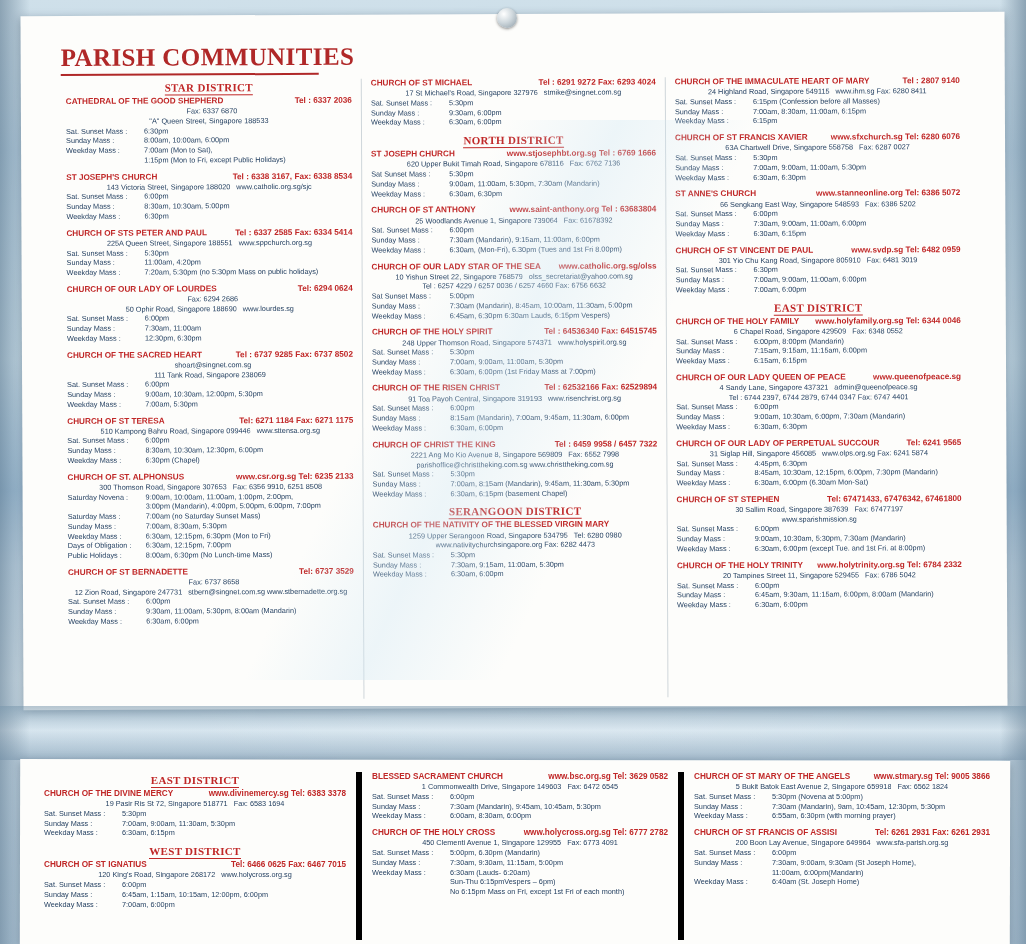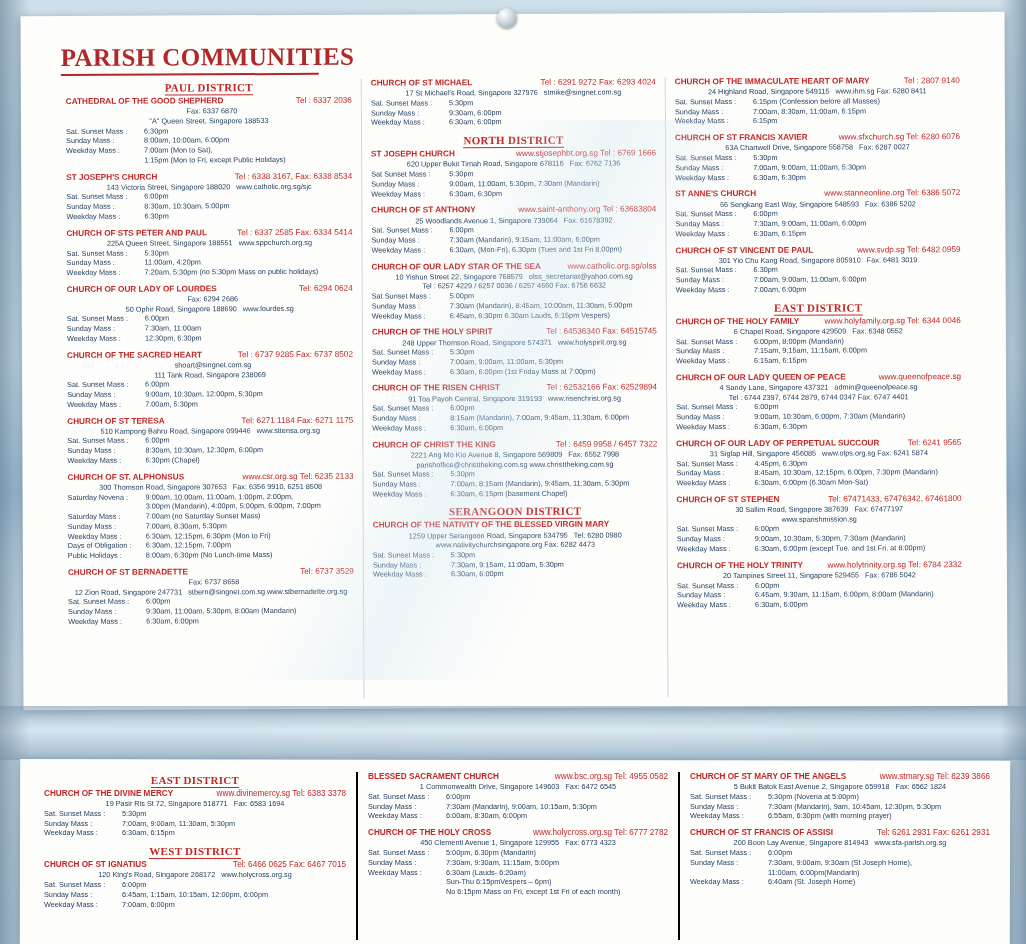--- a/index.html
+++ b/index.html
@@ -59,38 +59,38 @@
     font-family:"Liberation Serif", serif;
     letter-spacing:.3px;margin:2px 0 3px;
   }
   .district .u{border-bottom:1.5px solid #c02828;padding-bottom:1px;}
   .entry{margin-bottom:7px;}
   .ename{
     color:#c02828;font-weight:bold;font-size:8.2px;
     font-family:"Liberation Sans", sans-serif;
     line-height:1.25;
   }
-  .ename .rt{float:right;font-weight:normal;}
+  .ename .rt{float:right;font-weight:bold;}
   .row{
     color:#1d3a5c;font-size:7.3px;line-height:1.32;
     display:flex;justify-content:center;gap:6px;
   }
   .row .l{white-space:nowrap;overflow:hidden;}
   .row .r{white-space:nowrap;color:#1d3a5c;}
   .row.w .l{white-space:normal;}
   .mass{
     color:#1d3a5c;font-size:7.3px;line-height:1.34;display:flex;
   }
   .mass .lbl{width:78px;flex:0 0 78px;}
   .mass .val{flex:1;}
   .bottom-cols{
     position:absolute;left:34px;top:772px;width:966px;height:168px;display:flex;
   }
   .bcol{width:322px;padding:0 10px;box-sizing:border-box;}
-  .bcol + .bcol{border-left:2px solid #000000;}
+  .bcol + .bcol{border-left:6px solid #000000;}
   .fold{
     position:absolute;left:0;right:0;top:706px;height:54px;
     background:linear-gradient(180deg, rgba(120,150,172,.55), rgba(255,255,255,.12) 45%, rgba(110,140,165,.45));
   }
   .shadow-left{
     position:absolute;left:0;top:0;width:30px;height:944px;
     background:linear-gradient(90deg, rgba(60,90,115,.45), rgba(60,90,115,0));
   }
   .shadow-right{
     position:absolute;right:0;top:0;width:26px;height:944px;
@@ -107,21 +107,21 @@
 
 <div class="bg"></div>
 <div class="shadow-left"></div>
 <div class="shadow-right"></div>
 
 <div class="sheet sheet-top">
   <div class="page-title">PARISH COMMUNITIES</div>
   <div class="title-rule"></div>
   <div class="cols" id="top-cols">
       <div class="col">
-        <div class="district"><span class="u">PAUL DISTRICT</span></div>
+        <div class="district"><span class="u">STAR DISTRICT</span></div>
         <div class="entry">
           <div class="ename">CATHEDRAL OF THE GOOD SHEPHERD<span class="rt">Tel : 6337 2036</span></div>
           <div class="row">
             <span class="l"></span>
             <span class="r">Fax: 6337 6870</span>
           </div>
           <div class="row">
             <span class="l">"A" Queen Street, Singapore 188533</span>
           </div>
           <div class="mass">
@@ -691,43 +691,43 @@
           <span class="val">6:45am, 1:15am, 10:15am, 12:00pm, 6:00pm</span>
         </div>
         <div class="mass">
           <span class="lbl">Weekday Mass  :</span>
           <span class="val">7:00am, 6:00pm</span>
         </div>
       </div>
     </div>
     <div class="bcol">
       <div class="entry">
-        <div class="ename">BLESSED SACRAMENT CHURCH<span class="rt">www.bsc.org.sg  Tel: 4955 0582</span></div>
+        <div class="ename">BLESSED SACRAMENT CHURCH<span class="rt">www.bsc.org.sg  Tel: 3629 0582</span></div>
         <div class="row">
           <span class="l">1 Commonwealth Drive, Singapore 149603</span>
           <span class="r">Fax: 6472 6545</span>
         </div>
         <div class="mass">
           <span class="lbl">Sat. Sunset Mass  :</span>
           <span class="val">6:00pm</span>
         </div>
         <div class="mass">
           <span class="lbl">Sunday Mass  :</span>
-          <span class="val">7:30am (Mandarin), 9:00am, 10:15am, 5:30pm</span>
+          <span class="val">7:30am (Mandarin), 9:45am, 10:45am, 5:30pm</span>
         </div>
         <div class="mass">
           <span class="lbl">Weekday Mass  :</span>
           <span class="val">6:00am, 8:30am, 6:00pm</span>
         </div>
       </div>
       <div class="entry">
         <div class="ename">CHURCH OF THE HOLY CROSS<span class="rt">www.holycross.org.sg  Tel: 6777 2782</span></div>
         <div class="row">
           <span class="l">450 Clementi Avenue 1, Singapore 129955</span>
-          <span class="r">Fax: 6773 4323</span>
+          <span class="r">Fax: 6773 4091</span>
         </div>
         <div class="mass">
           <span class="lbl">Sat. Sunset Mass  :</span>
           <span class="val">5:00pm, 6.30pm (Mandarin)</span>
         </div>
         <div class="mass">
           <span class="lbl">Sunday Mass  :</span>
           <span class="val">7:30am, 9:30am, 11:15am, 5:00pm</span>
         </div>
         <div class="mass">
@@ -739,42 +739,42 @@
           <span class="val">Sun-Thu 6:15pmVespers – 6pm)</span>
         </div>
         <div class="mass">
           <span class="lbl"></span>
           <span class="val">No 6:15pm Mass on Fri, except 1st Fri of each month)</span>
         </div>
       </div>
     </div>
     <div class="bcol">
       <div class="entry">
-        <div class="ename">CHURCH OF ST MARY OF THE ANGELS<span class="rt">www.stmary.sg Tel: 8239 3866</span></div>
+        <div class="ename">CHURCH OF ST MARY OF THE ANGELS<span class="rt">www.stmary.sg Tel: 9005 3866</span></div>
         <div class="row">
           <span class="l">5 Bukit Batok East Avenue 2, Singapore 659918</span>
           <span class="r">Fax: 6562 1824</span>
         </div>
         <div class="mass">
           <span class="lbl">Sat. Sunset Mass  :</span>
           <span class="val">5:30pm (Novena at 5:00pm)</span>
         </div>
         <div class="mass">
           <span class="lbl">Sunday Mass  :</span>
           <span class="val">7:30am (Mandarin), 9am, 10:45am, 12:30pm, 5:30pm</span>
         </div>
         <div class="mass">
           <span class="lbl">Weekday Mass  :</span>
           <span class="val">6:55am, 6:30pm (with morning prayer)</span>
         </div>
       </div>
       <div class="entry">
         <div class="ename">CHURCH OF ST FRANCIS OF ASSISI<span class="rt">Tel: 6261 2931  Fax: 6261 2931</span></div>
         <div class="row">
-          <span class="l">200 Boon Lay Avenue, Singapore 814943</span>
+          <span class="l">200 Boon Lay Avenue, Singapore 649964</span>
           <span class="r">www.sfa-parish.org.sg</span>
         </div>
         <div class="mass">
           <span class="lbl">Sat. Sunset Mass  :</span>
           <span class="val">6:00pm</span>
         </div>
         <div class="mass">
           <span class="lbl">Sunday Mass  :</span>
           <span class="val">7:30am, 9:00am, 9:30am (St Joseph Home),</span>
         </div>

